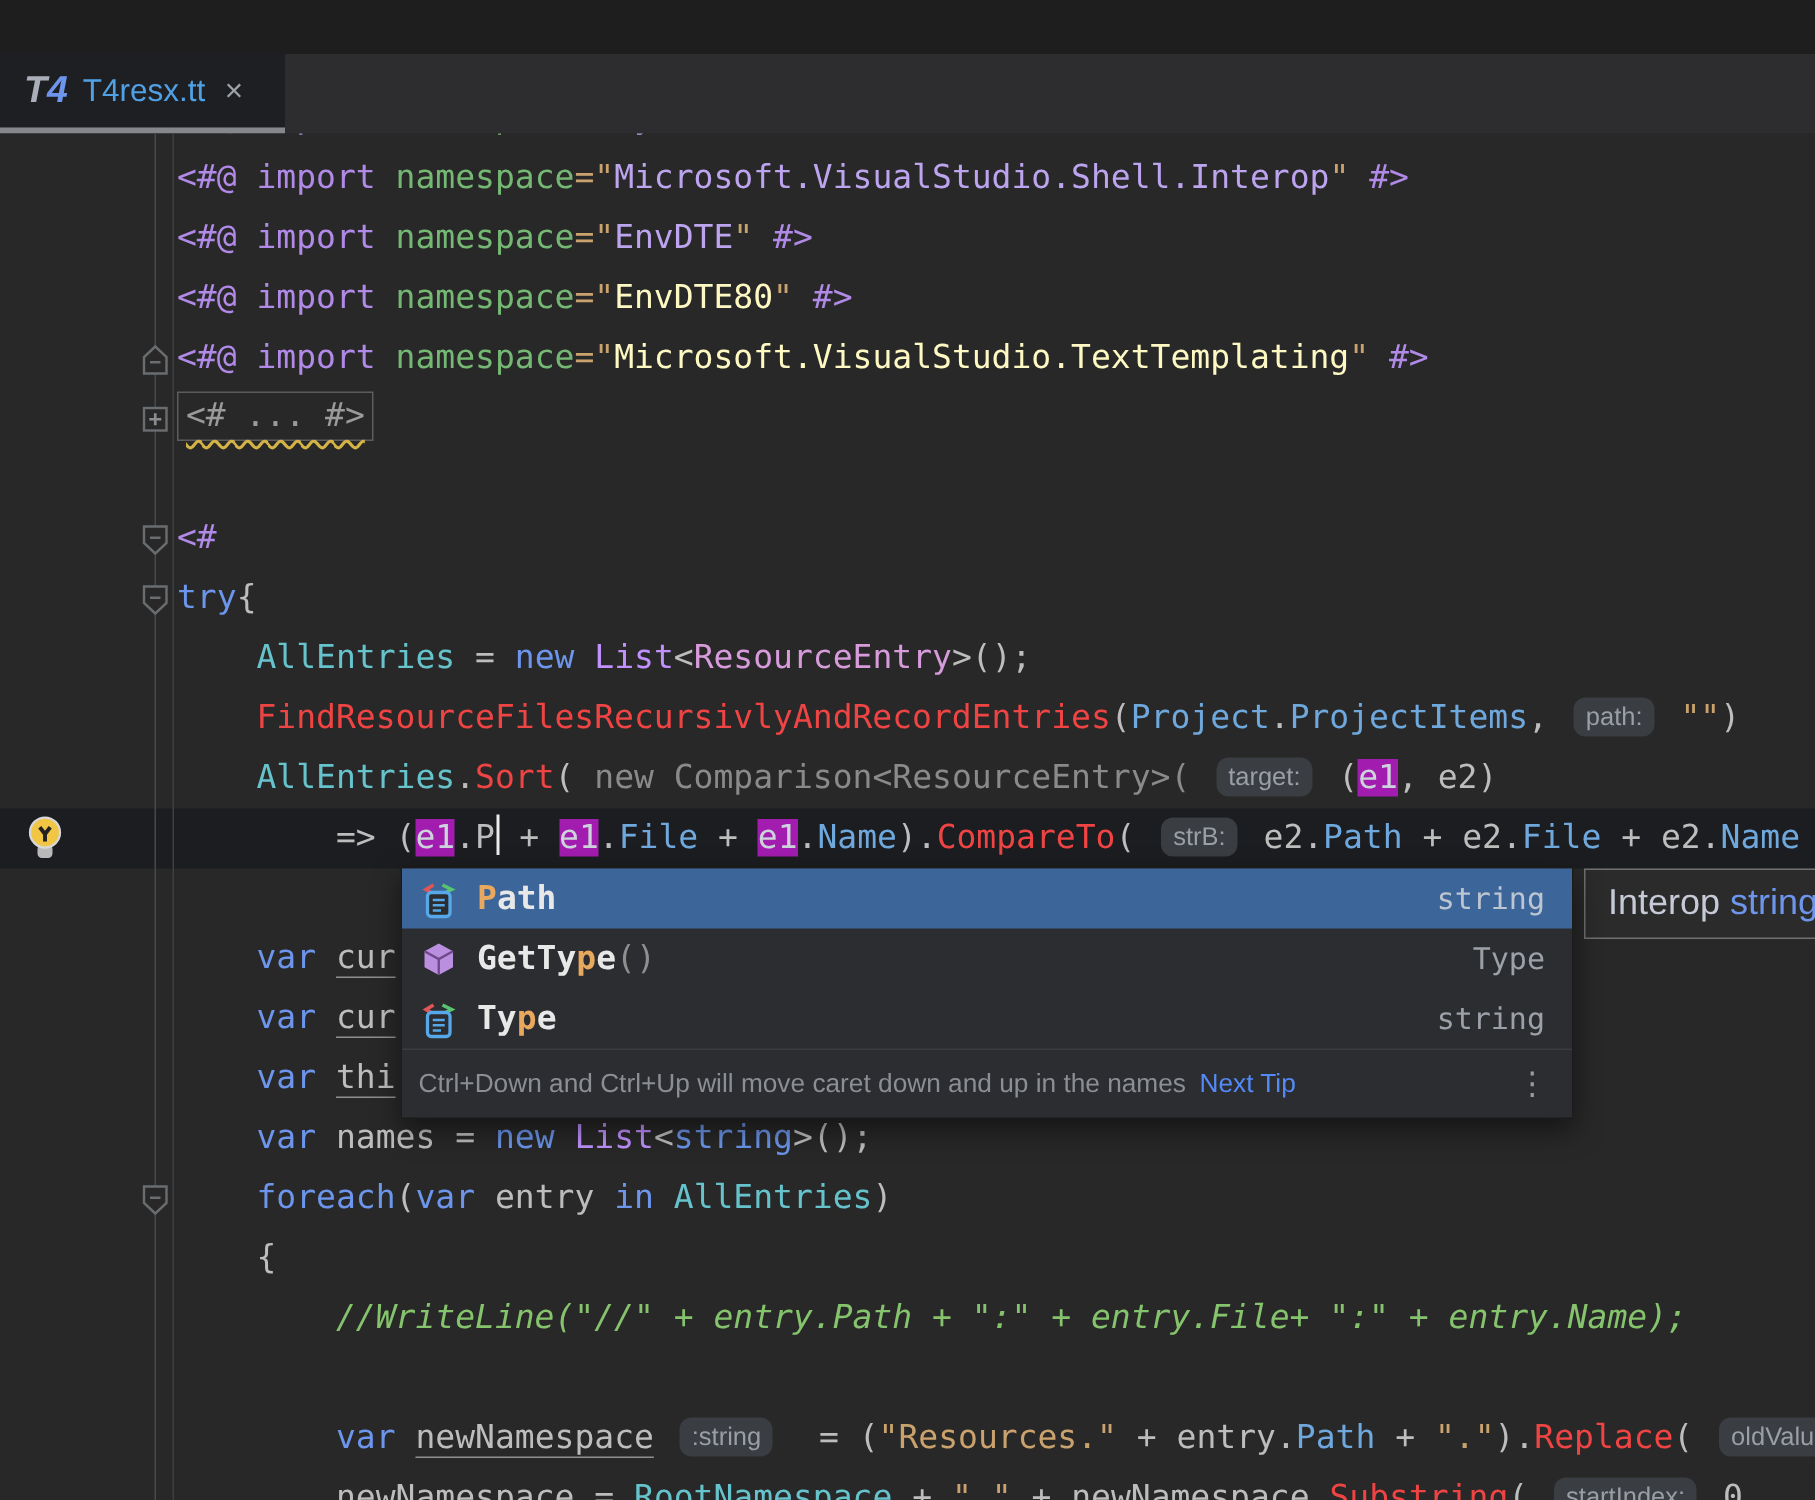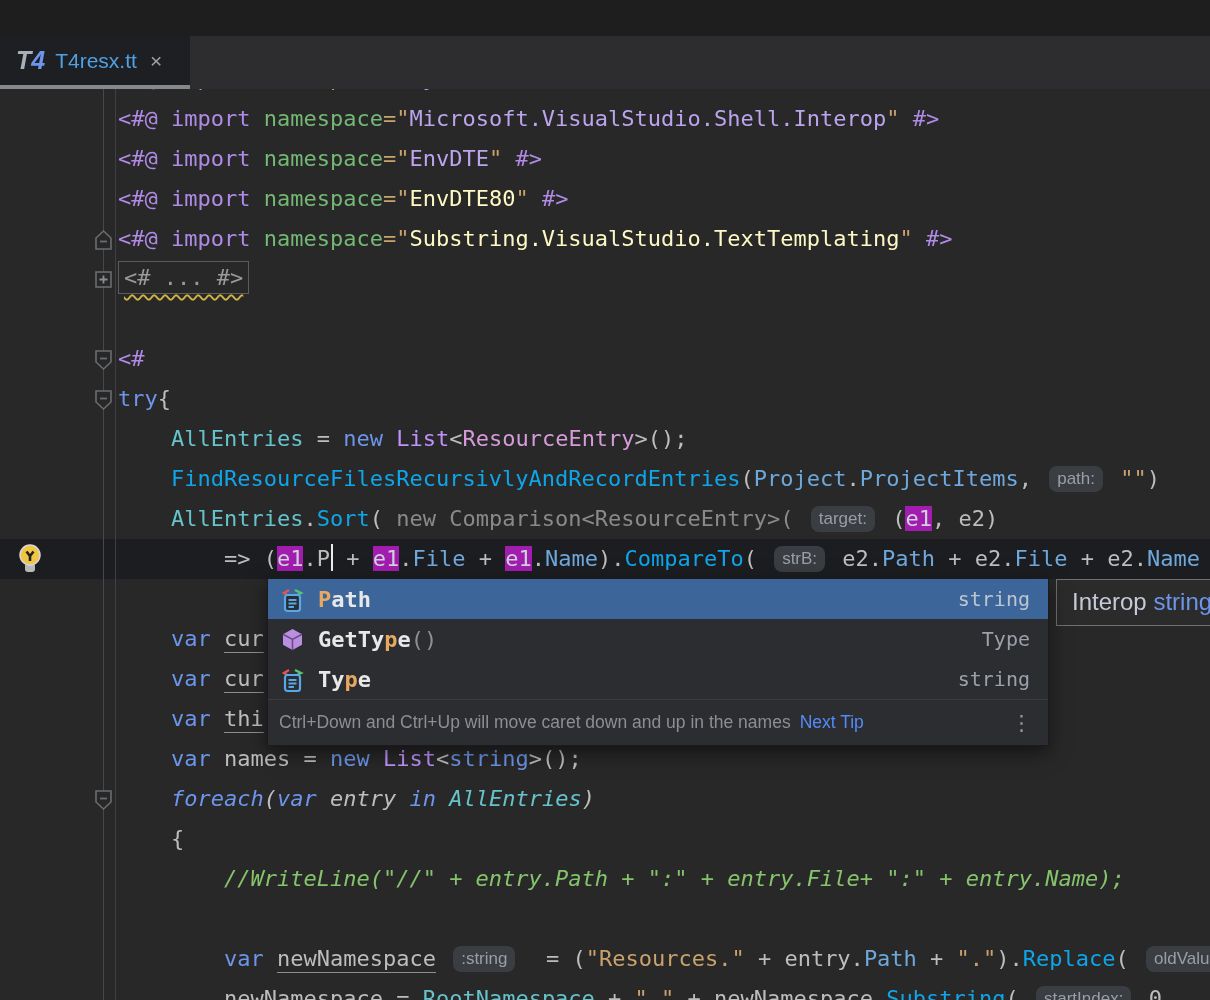--- a/index.html
+++ b/index.html
@@ -18,21 +18,21 @@
   #editor{position:absolute;left:0;top:53px;width:1210px;height:947px;background:#282828;overflow:hidden;}
   #caret-line-strip{position:absolute;left:0;top:450px;width:1210px;height:40px;background:#1c1d20;z-index:1;}
   .vline{position:absolute;top:0;height:947px;width:1px;z-index:2;}
   #fold-line{left:103px;background:#47484a;}
   #gutter-sep{left:115px;background:#3e3f41;}
   .gmark{position:absolute;z-index:3;}
   .line{position:absolute;left:118px;height:40px;line-height:40px;white-space:pre;
         font-size:22px;letter-spacing:0;z-index:4;}
   .tk-d{color:#b18ae8}.tk-at{color:#74b874}.tk-s{color:#c9a26d}.tk-sv{color:#bca4ee}
   .tk-sg{color:#fef9c3}.tk-k{color:#6c95eb}.tk-t{color:#c191ff}.tk-t2{color:#d79bdb}
-  .tk-f{color:#66c3cc}.tk-m{color:#0ea5e9}.tk-p{color:#6fa8dc}.tk-x{color:#bdbdbd}
+  .tk-f{color:#66c3cc}.tk-m{color:#ef4444}.tk-p{color:#6fa8dc}.tk-x{color:#bdbdbd}
   .tk-g{color:#8a8a8a}.tk-c{color:#85c46c;font-style:italic}
   .tk-u{color:#bdbdbd;text-decoration:underline;text-decoration-color:#8f8f8f;
         text-decoration-thickness:1px;text-underline-offset:6px;}
   .tk-hl{color:#cdd3db;background:#a21caf;}
   .tk-fold{color:#9a9a9a;border:1px solid #5c5c5c;padding:3px 5px;
         text-decoration:underline wavy #d3b345 1.5px;text-underline-offset:9px;}
   .pill{display:inline-block;font-family:"Liberation Sans",sans-serif;font-size:17px;
         line-height:24px;color:#9a9ea6;background:#3a3d41;border-radius:8px;
         padding:1px 8px;margin:0 4px;vertical-align:2px;}
   .caret{display:inline-block;width:2px;height:27px;background:#ececec;vertical-align:-5px;margin-left:1px;}
@@ -96,33 +96,33 @@
         <div class="gmark" style="left: 94px; top: 700px;"><svg width="19" height="22" viewBox="0 0 19 22">
             <polygon points="2,2 17,2 17,13 9.5,20 2,13" fill="#282828" stroke="#6a6d70" stroke-width="1.6"></polygon>
             <path d="M6 9.5 H13" stroke="#6a6d70" stroke-width="1.8"></path>
           </svg></div>
       </div>
     <div id="code-lines">
         <div class="line" style="top: -30px;"><span class="tk-d">&lt;#@ </span><span class="tk-d">import </span><span class="tk-at">namespace</span><span class="tk-s">="</span><span class="tk-sv">System</span><span class="tk-s">"</span><span class="tk-x"> </span><span class="tk-d">#&gt;</span></div>
         <div class="line" style="top: 10px;"><span class="tk-d">&lt;#@ </span><span class="tk-d">import </span><span class="tk-at">namespace</span><span class="tk-s">="</span><span class="tk-sv">Microsoft.VisualStudio.Shell.Interop</span><span class="tk-s">"</span><span class="tk-x"> </span><span class="tk-d">#&gt;</span></div>
         <div class="line" style="top: 50px;"><span class="tk-d">&lt;#@ </span><span class="tk-d">import </span><span class="tk-at">namespace</span><span class="tk-s">="</span><span class="tk-sv">EnvDTE</span><span class="tk-s">"</span><span class="tk-x"> </span><span class="tk-d">#&gt;</span></div>
         <div class="line" style="top: 90px;"><span class="tk-d">&lt;#@ </span><span class="tk-d">import </span><span class="tk-at">namespace</span><span class="tk-s">="</span><span class="tk-sg">EnvDTE80</span><span class="tk-s">"</span><span class="tk-x"> </span><span class="tk-d">#&gt;</span></div>
-        <div class="line" style="top: 130px;"><span class="tk-d">&lt;#@ </span><span class="tk-d">import </span><span class="tk-at">namespace</span><span class="tk-s">="</span><span class="tk-sg">Substring.VisualStudio.TextTemplating</span><span class="tk-s">"</span><span class="tk-x"> </span><span class="tk-d">#&gt;</span></div>
+        <div class="line" style="top: 130px;"><span class="tk-d">&lt;#@ </span><span class="tk-d">import </span><span class="tk-at">namespace</span><span class="tk-s">="</span><span class="tk-sg">Microsoft.VisualStudio.TextTemplating</span><span class="tk-s">"</span><span class="tk-x"> </span><span class="tk-d">#&gt;</span></div>
         <div class="line" style="top: 169px;"><span class="tk-fold">&lt;# ... #&gt;</span></div>
         <div class="line" style="top: 250px;"><span class="tk-d">&lt;#</span></div>
         <div class="line" style="top: 290px;"><span class="tk-k">try</span><span class="tk-x">{</span></div>
         <div class="line" style="top: 330px;"><span class="tk-x">    </span><span class="tk-f">AllEntries</span><span class="tk-x"> = </span><span class="tk-k">new</span><span class="tk-x"> </span><span class="tk-t">List</span><span class="tk-x">&lt;</span><span class="tk-t2">ResourceEntry</span><span class="tk-x">&gt;();</span></div>
         <div class="line" style="top: 370px;"><span class="tk-x">    </span><span class="tk-m">FindResourceFilesRecursivlyAndRecordEntries</span><span class="tk-x">(</span><span class="tk-p">Project</span><span class="tk-x">.</span><span class="tk-p">ProjectItems</span><span class="tk-x">, </span><span class="pill">path:</span><span class="tk-x"> </span><span class="tk-s">""</span><span class="tk-x">)</span></div>
         <div class="line" style="top: 410px;"><span class="tk-x">    </span><span class="tk-f">AllEntries</span><span class="tk-x">.</span><span class="tk-m">Sort</span><span class="tk-x">( </span><span class="tk-g">new Comparison&lt;ResourceEntry&gt;( </span><span class="pill">target:</span><span class="tk-x"> (</span><span class="tk-hl">e1</span><span class="tk-x">, e2)</span></div>
         <div class="line" style="top: 450px;"><span class="tk-x">        =&gt; (</span><span class="tk-hl">e1</span><span class="tk-x">.P</span><span class="caret"></span><span class="tk-x"> + </span><span class="tk-hl">e1</span><span class="tk-x">.</span><span class="tk-p">File</span><span class="tk-x"> + </span><span class="tk-hl">e1</span><span class="tk-x">.</span><span class="tk-p">Name</span><span class="tk-x">).</span><span class="tk-m">CompareTo</span><span class="tk-x">( </span><span class="pill">strB:</span><span class="tk-x"> e2.</span><span class="tk-p">Path</span><span class="tk-x"> + e2.</span><span class="tk-p">File</span><span class="tk-x"> + e2.</span><span class="tk-p">Name</span></div>
         <div class="line" style="top: 530px;"><span class="tk-x">    </span><span class="tk-k">var</span><span class="tk-x"> </span><span class="tk-u">cur</span></div>
         <div class="line" style="top: 570px;"><span class="tk-x">    </span><span class="tk-k">var</span><span class="tk-x"> </span><span class="tk-u">cur</span></div>
         <div class="line" style="top: 610px;"><span class="tk-x">    </span><span class="tk-k">var</span><span class="tk-x"> </span><span class="tk-u">thi</span></div>
         <div class="line" style="top: 650px;"><span class="tk-x">    </span><span class="tk-k">var</span><span class="tk-x"> names = </span><span class="tk-k">new</span><span class="tk-x"> </span><span class="tk-t">List</span><span class="tk-x">&lt;</span><span class="tk-k">string</span><span class="tk-x">&gt;();</span></div>
-        <div class="line" style="top: 690px; font-style: italic;"><span class="tk-x">    </span><span class="tk-k">foreach</span><span class="tk-x">(</span><span class="tk-k">var</span><span class="tk-x"> entry </span><span class="tk-k">in</span><span class="tk-x"> </span><span class="tk-f">AllEntries</span><span class="tk-x">)</span></div>
+        <div class="line" style="top: 690px;"><span class="tk-x">    </span><span class="tk-k">foreach</span><span class="tk-x">(</span><span class="tk-k">var</span><span class="tk-x"> entry </span><span class="tk-k">in</span><span class="tk-x"> </span><span class="tk-f">AllEntries</span><span class="tk-x">)</span></div>
         <div class="line" style="top: 730px;"><span class="tk-x">    {</span></div>
         <div class="line" style="top: 770px;"><span class="tk-c">        //WriteLine("//" + entry.Path + ":" + entry.File+ ":" + entry.Name);</span></div>
         <div class="line" style="top: 850px;"><span class="tk-x">        </span><span class="tk-k">var</span><span class="tk-x"> </span><span class="tk-u">newNamespace</span><span class="tk-x"> </span><span class="pill">:string</span><span class="tk-x">  = (</span><span class="tk-s">"Resources."</span><span class="tk-x"> + entry.</span><span class="tk-p">Path</span><span class="tk-x"> + </span><span class="tk-s">"."</span><span class="tk-x">).</span><span class="tk-m">Replace</span><span class="tk-x">( </span><span class="pill">oldValue:</span></div>
         <div class="line" style="top: 890px;"><span class="tk-x">        </span><span class="tk-u">newNamespace</span><span class="tk-x"> = </span><span class="tk-f">RootNamespace</span><span class="tk-x"> + </span><span class="tk-s">"."</span><span class="tk-x"> + </span><span class="tk-u">newNamespace</span><span class="tk-x">.</span><span class="tk-m">Substring</span><span class="tk-x">( </span><span class="pill">startIndex:</span><span class="tk-x"> 0</span></div>
         <div class="line" style="top: 930px;"><span class="tk-x">        </span><span class="tk-k">var</span><span class="tk-x"> </span><span class="tk-u">newClass</span><span class="tk-x"> </span><span class="pill">:string</span><span class="tk-x">  = entry.</span><span class="tk-p">File</span><span class="tk-x">;</span></div>
       </div>
     <div id="lightbulb">
       <svg width="26" height="32" viewBox="0 0 26 32">
         <rect x="8" y="20" width="10" height="9" rx="3" fill="#b9b9b9"></rect>
         <circle cx="13" cy="12" r="10" fill="#f0c644" stroke="#d8d8d8" stroke-width="1.5"></circle>

